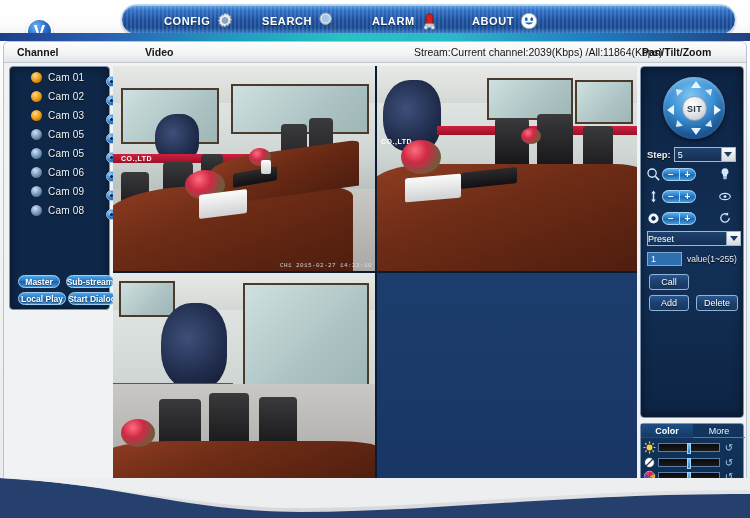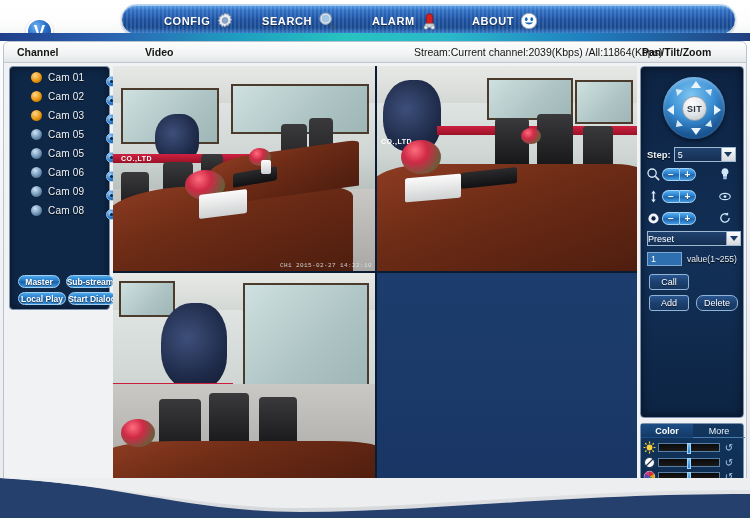--- a/index.html
+++ b/index.html
@@ -242,21 +242,21 @@
 
   .pbtn{
     position:absolute; height:16px; border-radius:3px;
     background:linear-gradient(#2a5690 0%,#1c406f 50%,#17375f 100%);
     border:1px solid #8fb4d8; color:#ffffff; font-size:9px;
     display:flex;align-items:center;justify-content:center; cursor:pointer;
     text-shadow:0 1px 1px rgba(0,0,0,.6);
   }
   #btn-call{ left:8px; top:207px; width:40px;}
   #btn-add{ left:8px; top:228px; width:40px;}
-  #btn-delete{ left:55px; top:228px; width:42px;border-radius:7px;}
+  #btn-delete{ left:55px; top:228px; width:42px;}
 
   
   #color-panel{
     position:absolute; left:636px; top:381px; width:104px; height:74px;
     background:linear-gradient(#12365f,#0e2a4c);
     border:1px solid #7d93ad; border-radius:3px;
   }
   #color-tabs{ position:absolute; left:0; top:0; width:104px; height:14px; display:flex;}
   .ctab{
     flex:1; font-size:9px; display:flex;align-items:center;justify-content:center;

